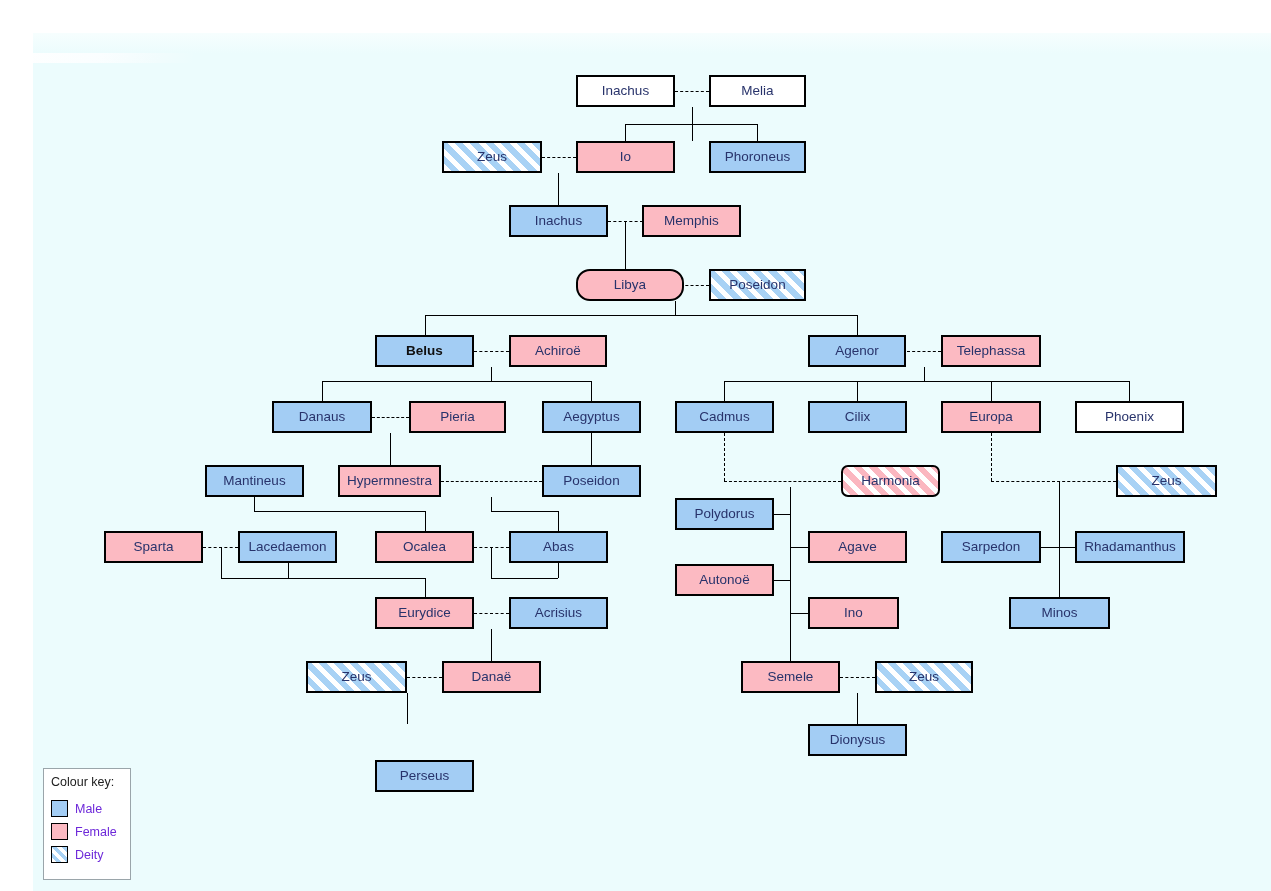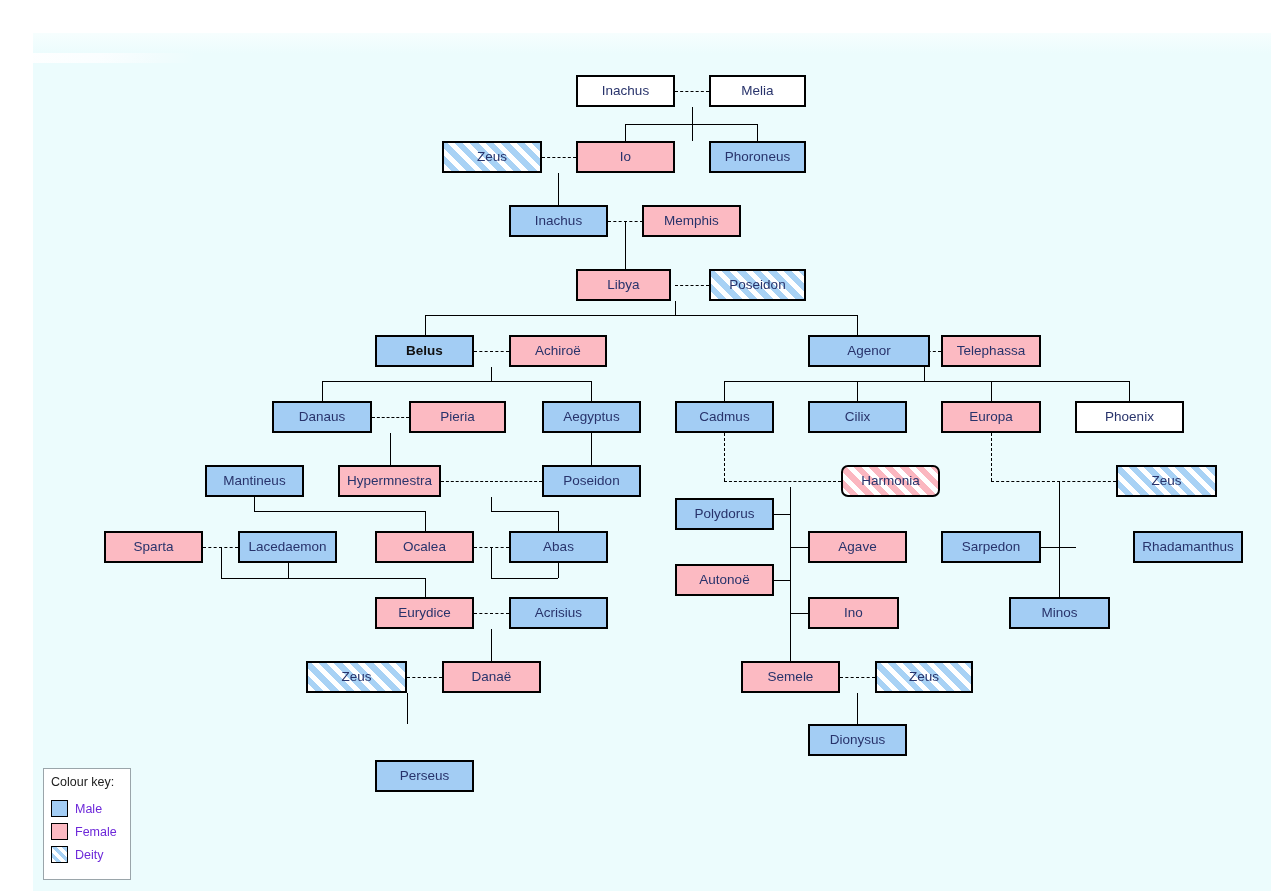--- a/index.html
+++ b/index.html
@@ -232,46 +232,46 @@
       <div class="dln h" style="left: 991px; top: 481px; width: 125px;"></div>
     </div>
   <div id="boxes-layer">
       <div class="box none" style="left: 576px; top: 75px; width: 99px;"><span>Inachus</span></div>
       <div class="box none" style="left: 709px; top: 75px; width: 97px;"><span>Melia</span></div>
       <div class="box deity-male" style="left: 442px; top: 141px; width: 100px;"><span>Zeus</span></div>
       <div class="box female" style="left: 576px; top: 141px; width: 99px;"><span>Io</span></div>
       <div class="box male" style="left: 709px; top: 141px; width: 97px;"><span>Phoroneus</span></div>
       <div class="box male" style="left: 509px; top: 205px; width: 99px;"><span>Inachus</span></div>
       <div class="box female" style="left: 642px; top: 205px; width: 99px;"><span>Memphis</span></div>
-      <div class="box female" style="left: 576px; top: 269px; width: 95px;"><span>Libya</span></div>
+      <div class="box female" style="left: 576px; top: 269px; width: 108px; border-radius: 14px;"><span>Libya</span></div>
       <div class="box deity-male" style="left: 709px; top: 269px; width: 97px;"><span>Poseidon</span></div>
       <div class="box male bold" style="left: 375px; top: 335px; width: 99px;"><span>Belus</span></div>
       <div class="box female" style="left: 509px; top: 335px; width: 98px;"><span>Achiroë</span></div>
-      <div class="box male" style="left: 808px; top: 335px; width: 122px;"><span>Agenor</span></div>
+      <div class="box male" style="left: 808px; top: 335px; width: 98px;"><span>Agenor</span></div>
       <div class="box female" style="left: 941px; top: 335px; width: 100px;"><span>Telephassa</span></div>
       <div class="box male" style="left: 272px; top: 401px; width: 100px;"><span>Danaus</span></div>
       <div class="box female" style="left: 409px; top: 401px; width: 97px;"><span>Pieria</span></div>
       <div class="box male" style="left: 542px; top: 401px; width: 99px;"><span>Aegyptus</span></div>
       <div class="box male" style="left: 675px; top: 401px; width: 99px;"><span>Cadmus</span></div>
       <div class="box male" style="left: 808px; top: 401px; width: 99px;"><span>Cilix</span></div>
       <div class="box female" style="left: 941px; top: 401px; width: 100px;"><span>Europa</span></div>
       <div class="box none" style="left: 1075px; top: 401px; width: 109px;"><span>Phoenix</span></div>
       <div class="box male" style="left: 205px; top: 465px; width: 99px;"><span>Mantineus</span></div>
       <div class="box female" style="left: 338px; top: 465px; width: 103px;"><span>Hypermnestra</span></div>
       <div class="box male" style="left: 542px; top: 465px; width: 99px;"><span>Poseidon</span></div>
       <div class="box deity-female" style="left: 841px; top: 465px; width: 99px;"><span>Harmonia</span></div>
       <div class="box deity-male" style="left: 1116px; top: 465px; width: 101px;"><span>Zeus</span></div>
       <div class="box male" style="left: 675px; top: 498px; width: 99px;"><span>Polydorus</span></div>
       <div class="box female" style="left: 104px; top: 531px; width: 99px;"><span>Sparta</span></div>
       <div class="box male" style="left: 238px; top: 531px; width: 99px;"><span>Lacedaemon</span></div>
       <div class="box female" style="left: 375px; top: 531px; width: 99px;"><span>Ocalea</span></div>
       <div class="box male" style="left: 509px; top: 531px; width: 99px;"><span>Abas</span></div>
       <div class="box female" style="left: 808px; top: 531px; width: 99px;"><span>Agave</span></div>
       <div class="box male" style="left: 941px; top: 531px; width: 100px;"><span>Sarpedon</span></div>
-      <div class="box male" style="left: 1133px; top: 531px; width: 110px;"><span>Rhadamanthus</span></div>
+      <div class="box male" style="left: 1075px; top: 531px; width: 110px;"><span>Rhadamanthus</span></div>
       <div class="box female" style="left: 675px; top: 564px; width: 99px;"><span>Autonoë</span></div>
       <div class="box female" style="left: 375px; top: 597px; width: 99px;"><span>Eurydice</span></div>
       <div class="box male" style="left: 509px; top: 597px; width: 99px;"><span>Acrisius</span></div>
       <div class="box female" style="left: 808px; top: 597px; width: 91px;"><span>Ino</span></div>
       <div class="box male" style="left: 1009px; top: 597px; width: 101px;"><span>Minos</span></div>
       <div class="box deity-male" style="left: 306px; top: 661px; width: 101px;"><span>Zeus</span></div>
       <div class="box female" style="left: 442px; top: 661px; width: 99px;"><span>Danaë</span></div>
       <div class="box female" style="left: 741px; top: 661px; width: 99px;"><span>Semele</span></div>
       <div class="box deity-male" style="left: 875px; top: 661px; width: 98px;"><span>Zeus</span></div>
       <div class="box male" style="left: 375px; top: 724px; width: 99px; margin-top: 36px;"><span>Perseus</span></div>

